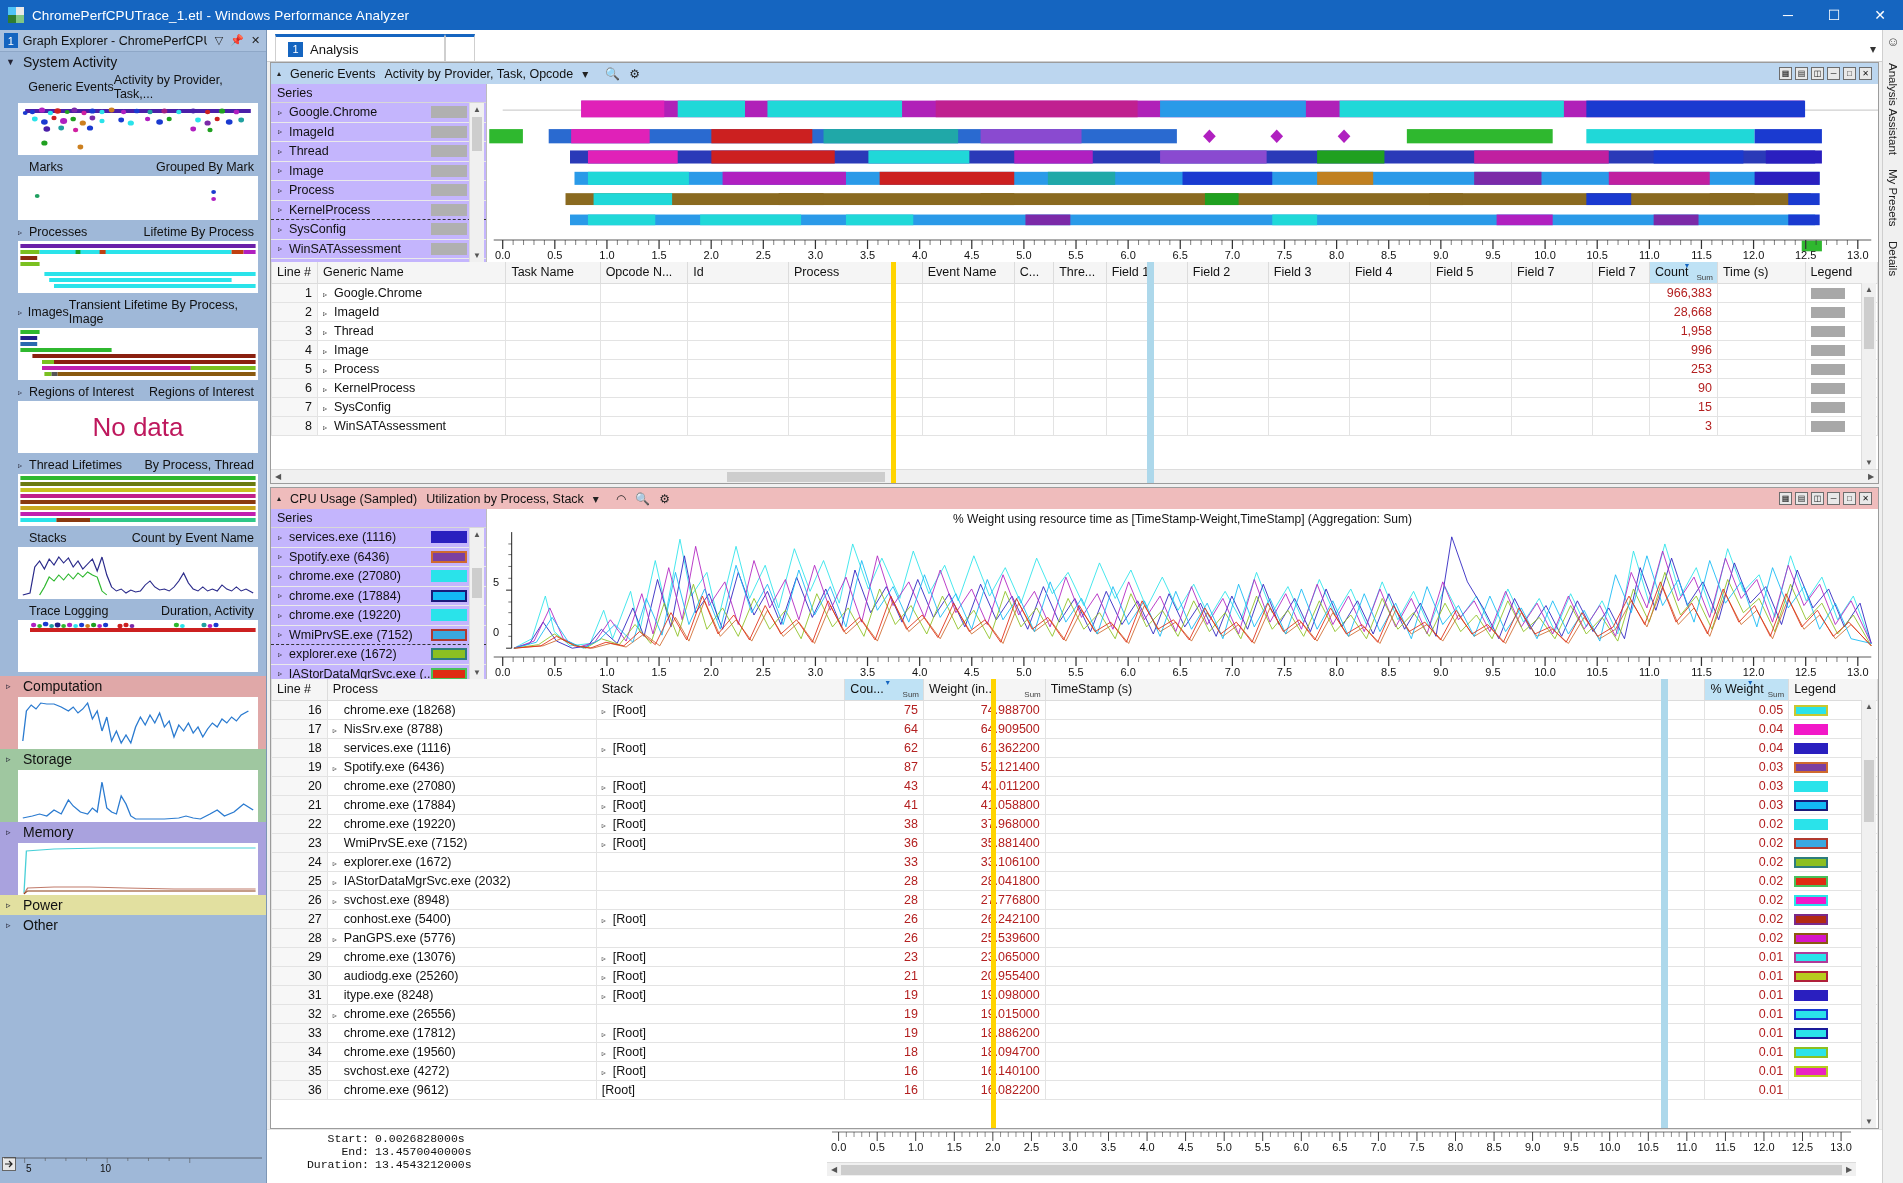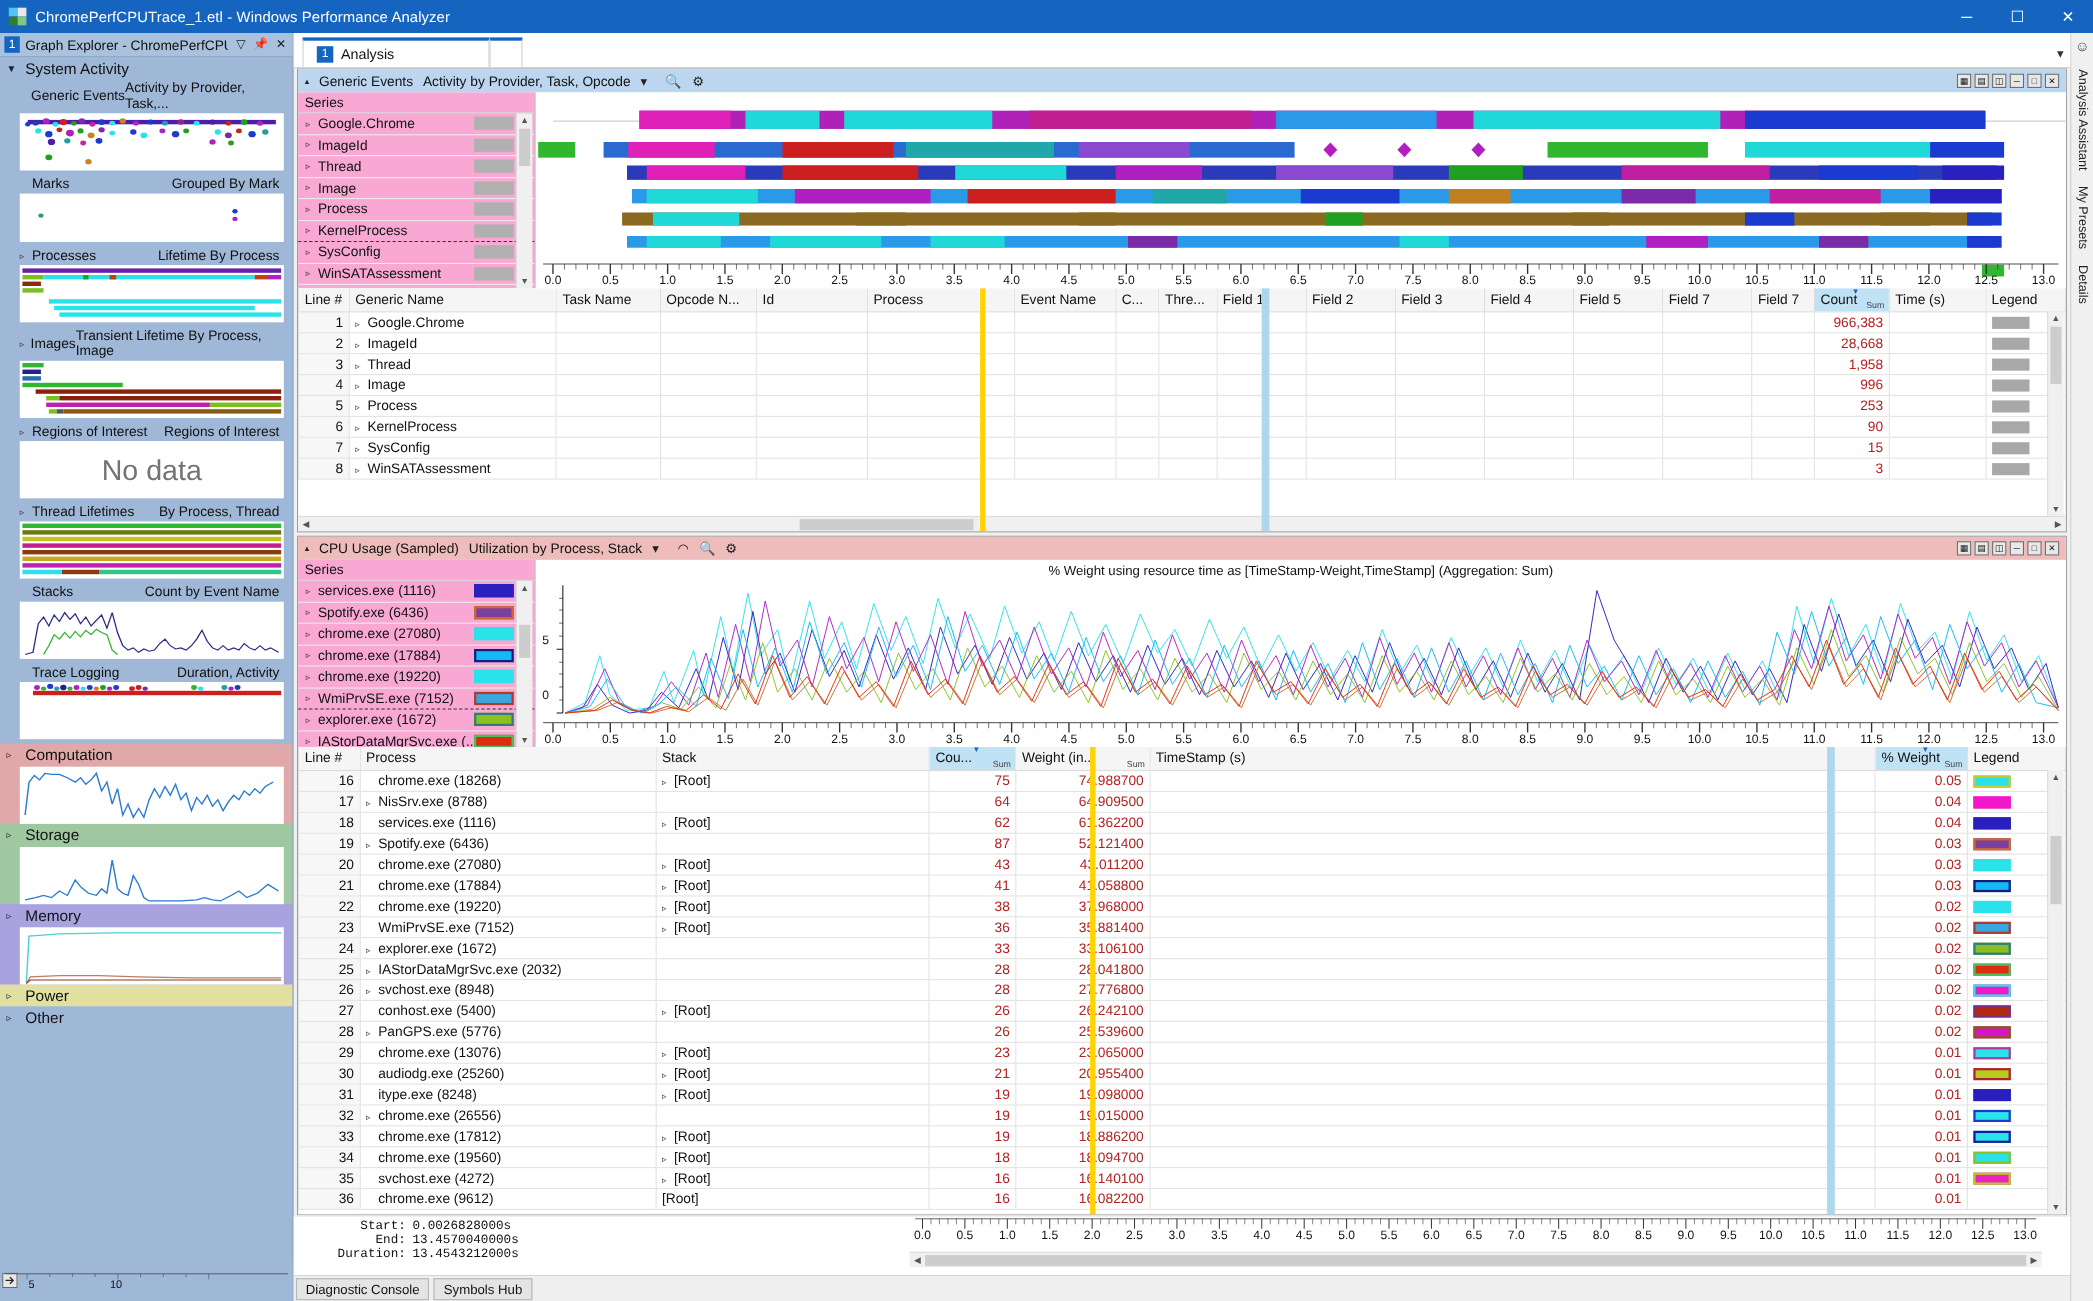--- a/index.html
+++ b/index.html
@@ -55,21 +55,21 @@
   .grp.oth   { background:#9fb8d8; }
 
   .gnode { padding:0 0 4px 0; }
   .gnode-row { display:flex; align-items:center; padding:1px 6px 1px 18px; font-size:12.5px; }
   .gnode-row .tri { font-size:8px; width:11px; color:#223; }
   .gnode-row .n1 { flex:0 0 auto; }
   .gnode-row .n2 { margin-left:auto; padding-right:6px; }
   .thumb { margin:1px 8px 0 18px; background:#fff; height:52px; position:relative; overflow:hidden; }
   .thumb.sm { height:44px; }
   .thumb.nodata { display:flex;align-items:center;justify-content:center;
-                  color:#737373; font-size:26px; }
+                  color:#be185d; font-size:26px; }
   .exp-bottom { height:38px; background:#9fb8d8; position:relative; }
   .mini-ruler { position:absolute; left:4px; right:4px; bottom:10px; height:16px; }
 
   
   .main { flex:1 1 auto; display:flex; flex-direction:column; min-width:0; background:#f0f0f0; }
   .tabstrip { height:32px; background:#fff; display:flex; align-items:flex-end;
               border-bottom:1px solid #cfcfcf; flex:0 0 32px; position:relative; }
   .tab { height:27px; min-width:170px; background:#fff; border:1px solid #cfcfcf; border-bottom:none;
          border-top:3px solid #1565c0; display:flex; align-items:center; gap:7px; padding:0 12px;
          font-size:13px; margin-left:8px; }
@@ -93,21 +93,21 @@
   .pnl-hdr .sub { }
   .pnl-hdr .sp { flex:1 1 auto; }
   .hdr-ico { font-size:12px; color:#222; display:inline-flex; align-items:center; }
   .win-btns { display:flex; gap:3px; align-items:center; }
   .win-btns span { width:13px; height:13px; border:1px solid #6d6d6d; background:#e8e8e8;
                    font-size:8px; display:flex;align-items:center;justify-content:center; }
 
   
   .graphrow { display:flex; flex:0 0 auto; min-height:0; }
   .series-box { width:216px; flex:0 0 216px; border-right:1px solid #bdbdbd;
-                display:flex; flex-direction:column; background:#f9a8d4; }
+                display:flex; flex-direction:column; background:#c4b5fd; }
   .series-hdr { font-size:12.5px; padding:2px 6px; border-bottom:1px solid #d8d8d8; }
   .series-list { flex:1 1 auto; overflow:hidden; position:relative; }
   .srow { display:flex; align-items:center; font-size:12.5px; height:19.5px;
           border-bottom:1px solid #eaeaea; padding-left:7px; }
   .srow .tri { font-size:8px; width:11px; color:#222; }
   .srow .nm { flex:1 1 auto; white-space:nowrap; overflow:hidden; }
   .srow .sw { width:36px; height:12px; margin-right:19px; flex:0 0 36px; }
   .srow.dash { border-bottom:1px dashed #333; }
   .sbar { position:absolute; right:2px; top:0; bottom:0; width:15px; background:#f0f0f0;
           border-left:1px solid #dcdcdc; }
@@ -1785,24 +1785,20 @@
         </div>
         <div class="hscroll" style="position:absolute;left:560px;right:26px;top:32px">
           <div class="ar">◀</div>
           <div class="trk">
               <div class="th" style="left:0;width:100%"></div>
             </div>
           <div class="ar">▶</div>
         </div>
       </div>
 
-      <div class="bottombar">
-        <div class="bb-btn">Diagnostic Console</div>
-        <div class="bb-btn">Symbols Hub</div>
-      </div>
     </div>
 
     <div class="rail">
       <div class="smile">☺</div>
       <div class="vtxt">Analysis Assistant</div>
       <div class="vtxt">My Presets</div>
       <div class="vtxt">Details</div>
     </div>
 
   </div>

